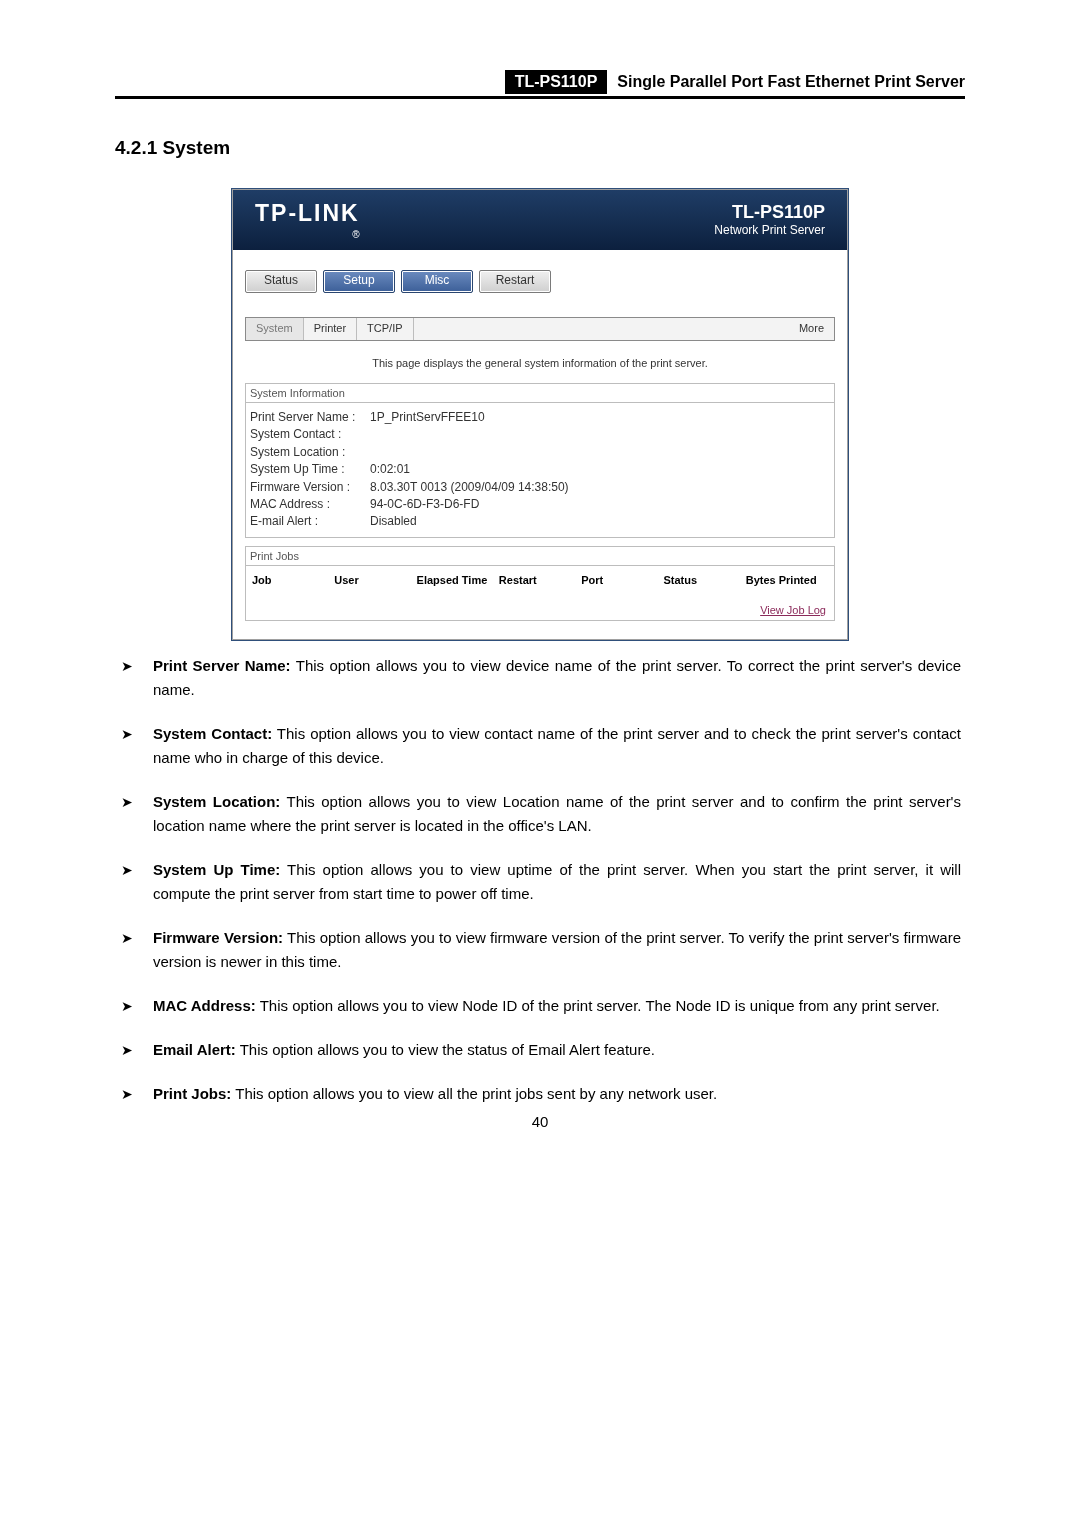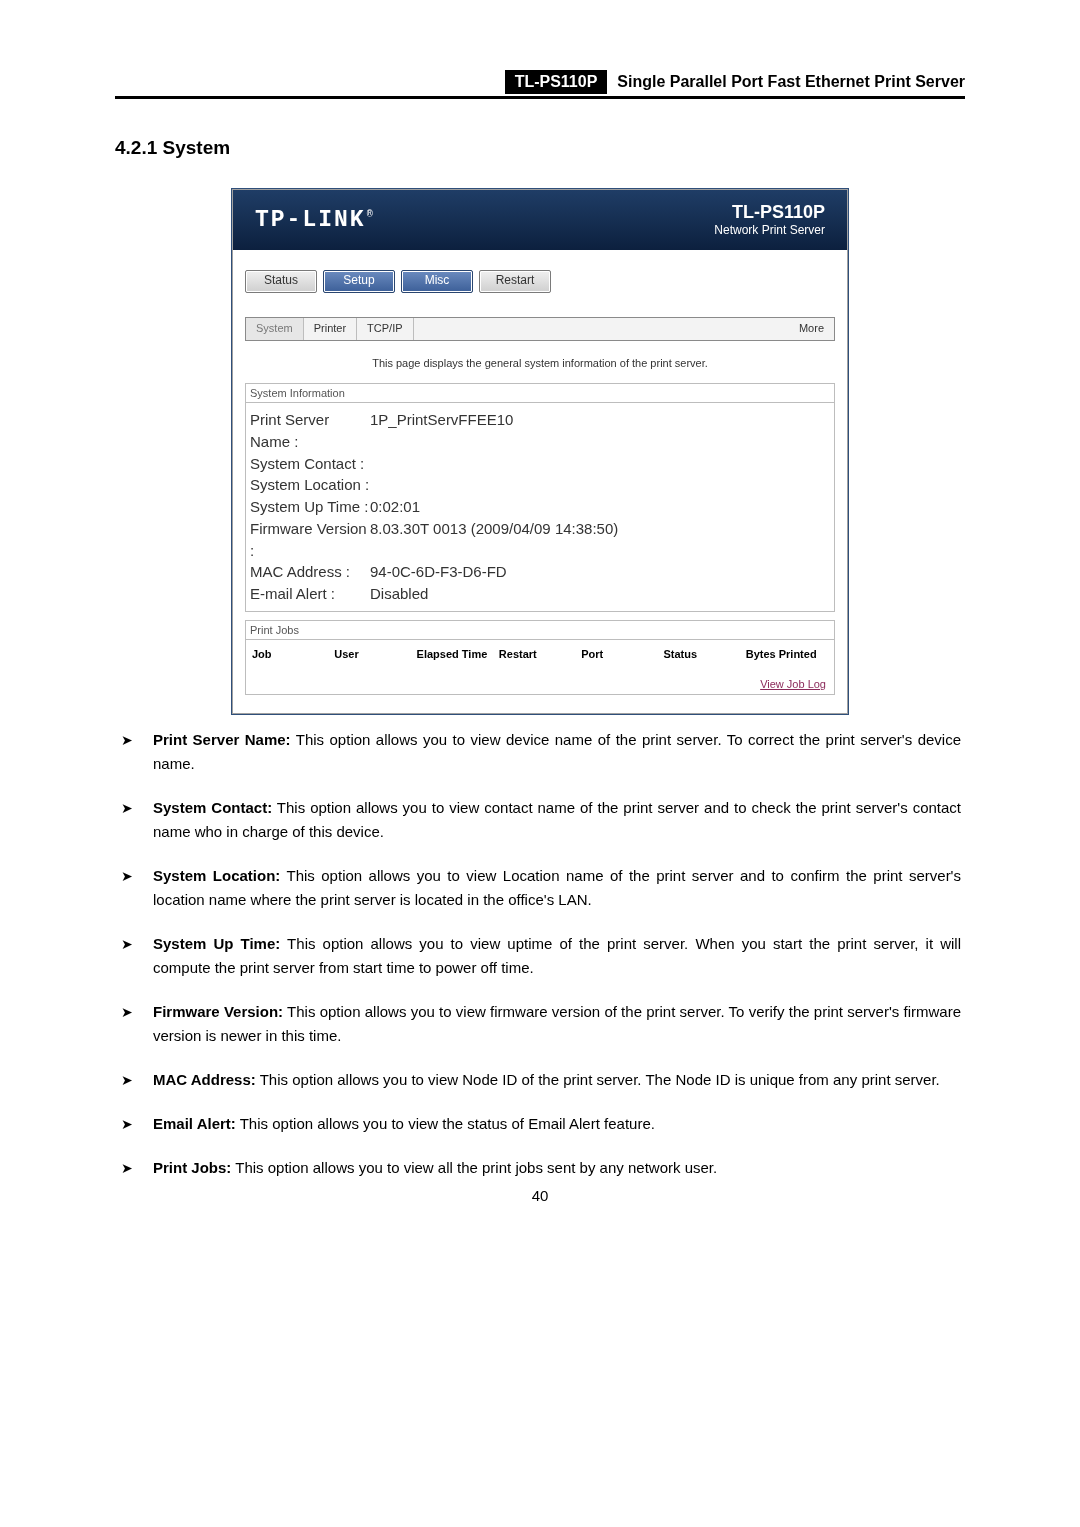--- a/index.html
+++ b/index.html
@@ -4,39 +4,39 @@
 <style>
   html,body{margin:0;padding:0;background:#fff;}
   body{font-family:Arial,Helvetica,sans-serif;color:#000;font-size:15px;}
   .page{width:1060px;margin:0 auto;box-sizing:border-box;padding:70px 105px 40px 105px;position:relative;}
   .doc-header{border-bottom:3px solid #000;padding-bottom:2px;margin-bottom:38px;display:flex;justify-content:flex-end;align-items:center;gap:10px;}
   .doc-header .model-box{background:#000;color:#fff;font-weight:bold;padding:3px 10px;font-size:16px;}
   .doc-header .model-text{font-weight:bold;font-size:16px;}
   h3.section-title{font-size:19px;font-weight:bold;margin:0 0 30px 0;}
   .figure-box{width:614px;margin:0 auto 14px auto;border:1px solid #a0a0a0;background:#fff;box-shadow:0 0 0 1px #2f4f7a;}
   .fig-head{background:linear-gradient(180deg,#1f3d66 0%,#0c203e 100%);color:#fff;height:60px;display:flex;align-items:center;justify-content:space-between;padding:0 22px;position:relative;}
-  .brand{display:flex;align-items:flex-start;font-family:Liberation Mono, monospace;}
+  .brand{display:flex;align-items:flex-end;font-family:Liberation Sans, sans-serif;flex-direction:column;}
   .brand-text{font-size:23px;font-weight:bold;letter-spacing:2px;}
   .brand sup{font-size:10px;margin-left:1px;margin-top:2px;}
   .fig-head-right{text-align:right;font-size:12px;}
   .fig-head-right .model{font-size:18px;font-weight:bold;line-height:1.1;}
   .fig-head-right .subtitle{font-size:12px;}
   .fig-body{background:#fff;padding:20px 12px 18px 12px;}
   .main-tabs{display:flex;gap:6px;margin-bottom:24px;}
   .tab-btn{border:1px solid #7a7a7a;background:linear-gradient(180deg,#f0f0f0,#cfcfcf);font-size:12px;color:#333;width:70px;height:21px;line-height:19px;text-align:center;border-radius:2px;box-shadow:inset 0 0 0 1px #fff;}
   .tab-btn.active{background:linear-gradient(180deg,#6b8bbf,#3c5f98);color:#fff;border-color:#2a4670;}
   .sub-tab-bar{border:1px solid #8a8a8a;display:flex;align-items:stretch;height:22px;background:#f3f3f3;font-size:11px;position:relative;margin-top:13px;}
   .sub-tab{padding:0 10px;line-height:20px;border-right:1px solid #bdbdbd;color:#333;}
   .sub-tab.active{background:#e6e6e6;color:#777;}
   .sub-tab-more{margin-left:auto;padding:0 10px;line-height:20px;color:#333;}
   .fig-desc{font-size:11px;color:#333;text-align:center;margin:16px 0 14px 0;}
   .sec-box{border:1px solid #bdbdbd;margin-top:4px;}
   .sec-title{border-bottom:1px solid #bdbdbd;font-size:11px;color:#555;padding:3px 4px;}
   .sec-content{padding:6px 4px 6px 4px;}
-  .info-row{display:flex;font-size:15px;color:#333;line-height:1.45;}
+  .info-row{display:flex;font-size:12px;color:#333;line-height:1.45;}
   .info-label{width:120px;}
   .info-value{flex:1;}
   .jobs-content{padding:8px 6px 4px 6px;}
   .jobs-head{display:flex;font-size:11px;font-weight:bold;color:#000;}
   .jobs-head>div{flex:1;}
   .jobs-head>div:nth-child(3){line-height:1.1;}
   .view-log{display:block;text-align:right;font-size:11px;color:#8b2a5a;text-decoration:underline;margin-top:18px;margin-right:2px;}
   .figure-caption{text-align:center;font-size:15px;margin:12px 0 30px 0;}
   ul.bullets{list-style:none;padding:0 4px;margin:0;}
   ul.bullets>li{position:relative;padding-left:34px;margin-bottom:20px;text-align:justify;line-height:1.6;}

